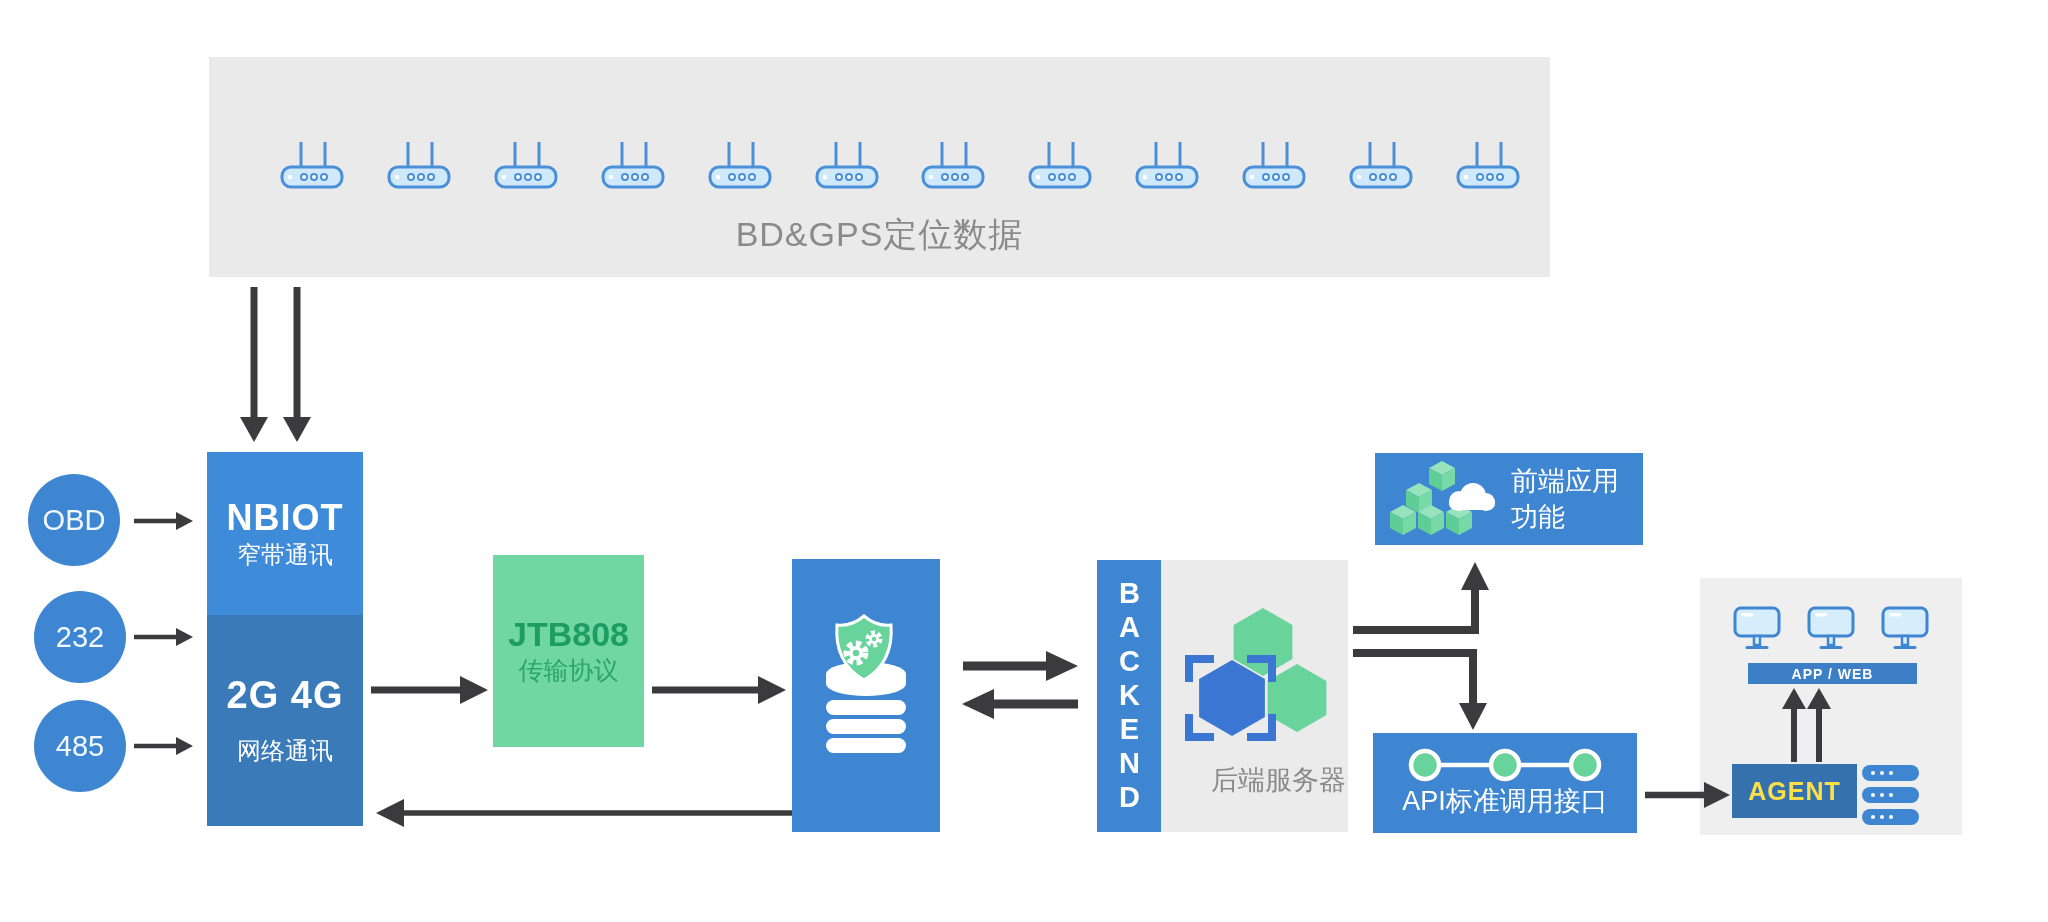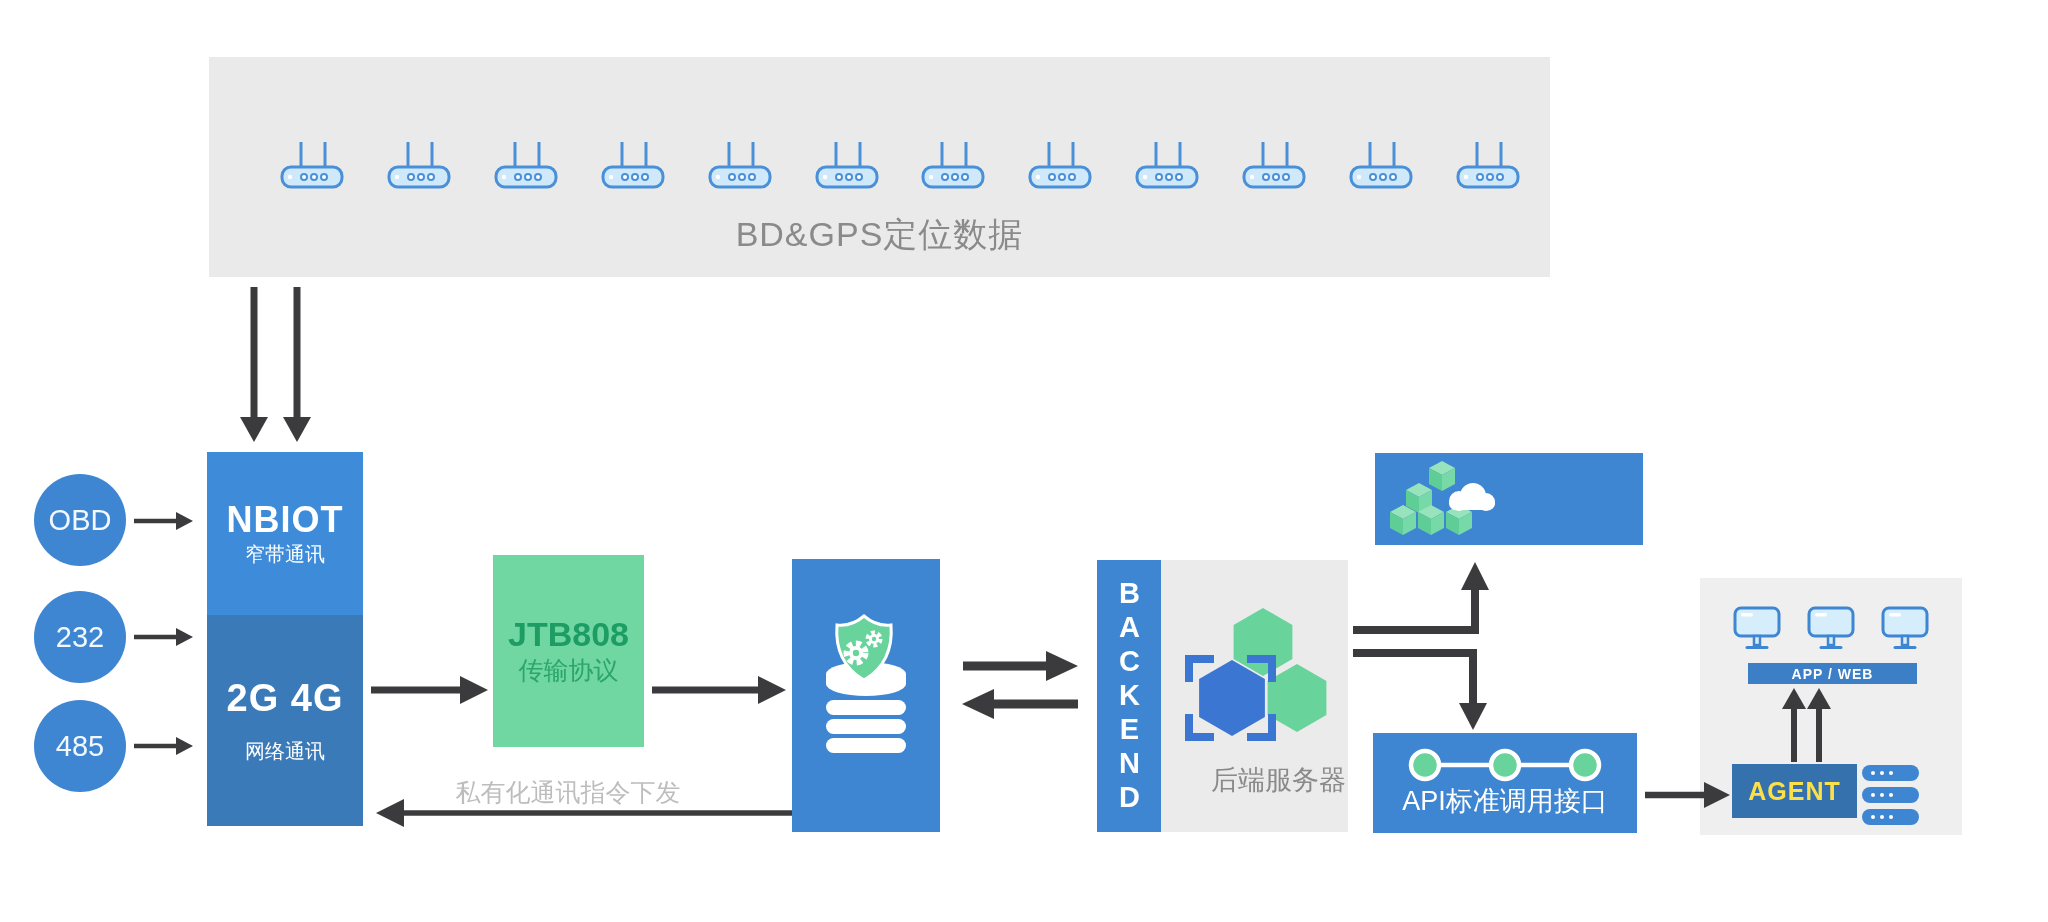--- a/index.html
+++ b/index.html
@@ -10,31 +10,31 @@
   .top-panel{position:absolute;left:209px;top:57px;width:1341px;height:220px;background:#EAEAEA;}
   .router-row{position:absolute;left:71px;top:83px;width:1240px;height:52px;
               display:flex;justify-content:space-between;}
   .router{width:64px;height:50px;}
   .top-panel-label{position:absolute;left:0;top:155px;width:100%;text-align:center;
                    font-size:34px;color:#8A8A8A;letter-spacing:1px;}
 
   
   .input-circle{position:absolute;width:92px;height:92px;border-radius:50%;background:#3E86D2;
                 color:#F2F8FE;font-size:29px;display:flex;align-items:center;justify-content:center;}
-  .circle-obd{left:34px;top:474px;align-items:center;}
+  .circle-obd{left:28px;top:474px;align-items:center;}
   .circle-232{left:34px;top:591px;align-items:center;}
   .circle-485{left:34px;top:700px;}
 
   
   .device-box{position:absolute;left:207px;top:452px;width:156px;height:374px;display:flex;flex-direction:column;}
   .device-top{height:163px;background:#3E8BD9;display:flex;flex-direction:column;align-items:center;justify-content:center;}
   .device-bottom{flex:1;background:#3B7AB8;display:flex;flex-direction:column;align-items:center;justify-content:center;gap:18px;}
   .device-title{color:#fff;font-weight:bold;font-size:36px;letter-spacing:1px;}
   .device-title2{color:#fff;font-weight:bold;font-size:38px;letter-spacing:1px;}
-  .device-sub{color:#fff;font-size:20px;}
+  .device-sub{color:#fff;font-size:24px;}
 
   
   .protocol-box{position:absolute;left:493px;top:555px;width:151px;height:192px;background:#70D6A2;
                 display:flex;flex-direction:column;align-items:center;justify-content:center;}
   .protocol-title{color:#1D9C63;font-weight:bold;font-size:34px;}
   .protocol-sub{color:#2BA56C;font-size:25px;}
 
   
   .storage-box{position:absolute;left:792px;top:559px;width:148px;height:273px;background:#3E86D2;}
   .storage-icon{position:absolute;left:813px;top:612px;}
@@ -298,33 +298,33 @@
       <use href="#cube" x="14" y="62"></use>
       <use href="#cube" x="42" y="62"></use>
       <use href="#cube" x="70" y="62"></use>
       <g>
         <circle cx="70" cy="42" r="10" fill="#ffffff"></circle>
         <circle cx="84" cy="37" r="13" fill="#ffffff"></circle>
         <circle cx="97" cy="43" r="9" fill="#ffffff"></circle>
         <rect x="60" y="38" width="46" height="13" rx="6.5" fill="#ffffff"></rect>
       </g>
     </svg>
+    <div class="frontend-label">前端应用功能</div>
   </div>
 
   <div class="api-box">
     <svg class="api-icon" width="200" height="36" viewBox="0 0 200 36">
       <line x1="20" y1="18" x2="180" y2="18" stroke="#ffffff" stroke-width="4.5"></line>
       <circle cx="20" cy="18" r="14" fill="#68D39B" stroke="#ffffff" stroke-width="4.5"></circle>
       <circle cx="100" cy="18" r="14" fill="#68D39B" stroke="#ffffff" stroke-width="4.5"></circle>
       <circle cx="180" cy="18" r="14" fill="#68D39B" stroke="#ffffff" stroke-width="4.5"></circle>
     </svg>
     <div class="api-label">API标准调用接口</div>
   </div>
 
-  <div class="downlink-label">私有化通讯指令下发</div>
 
   <div class="client-panel"></div>
   <div class="monitor-row">
     <span>
       <svg width="52" height="44" viewBox="0 0 52 44">
         <rect x="3" y="2" width="44" height="28" rx="6" fill="#D6EDFB" stroke="#3E86D2" stroke-width="3"></rect>
         <rect x="9" y="7" width="12" height="3.5" rx="1.7" fill="#ffffff"></rect>
         <rect x="22" y="30" width="6" height="9" fill="#D6EDFB" stroke="#3E86D2" stroke-width="2.5"></rect>
         <line x1="15" y1="41.5" x2="35" y2="41.5" stroke="#3E86D2" stroke-width="3" stroke-linecap="round"></line>
       </svg>

